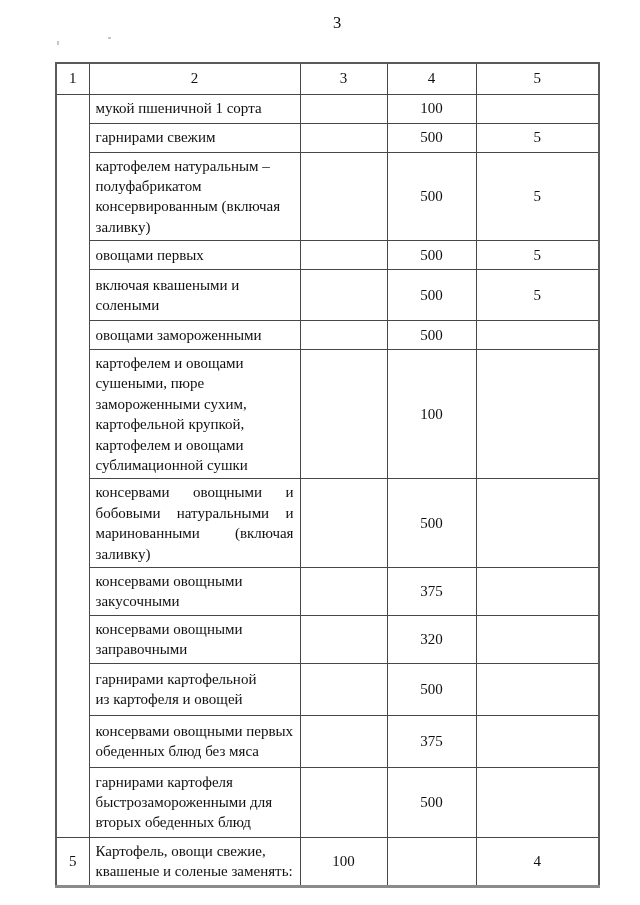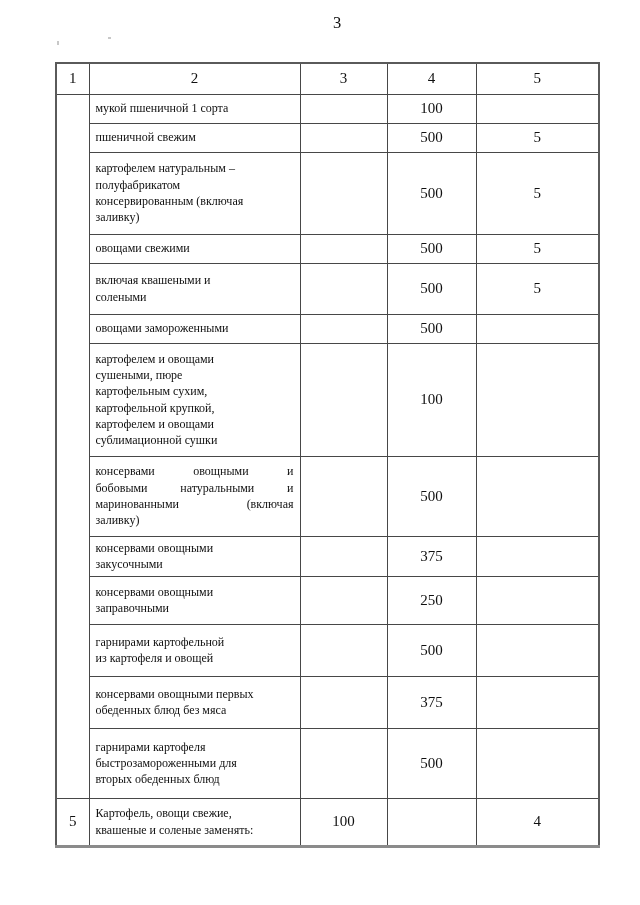--- a/index.html
+++ b/index.html
@@ -36,21 +36,21 @@
     overflow: hidden;
     vertical-align: middle;
   }
   .doc-table th {
     font-size: 15px;
     text-align: center;
   }
   td.name-cell {
     text-align: left;
     padding: 3px 6px 3px 6px;
-    font-size: 12px;
+    font-size: 15px;
     line-height: 1.36;
     white-space: pre-line;
   }
   td.name-cell.justified {
     text-align: justify;
     text-align-last: justify;
   }
   td.num-cell {
     text-align: center;
     font-size: 15px;
@@ -81,57 +81,57 @@
     <th>5</th>
   </tr>
   <tr style="height:29px">
     <td rowspan="13"></td>
     <td class="name-cell">мукой пшеничной 1 сорта</td>
     <td class="num-cell"></td>
     <td class="num-cell">100</td>
     <td class="num-cell"></td>
   </tr>
   <tr style="height:29px">
-    <td class="name-cell">пшеничной свежим</td>
+    <td class="name-cell">гарнирами свежим</td>
     <td class="num-cell"></td>
     <td class="num-cell">500</td>
     <td class="num-cell">5</td>
   </tr>
   <tr style="height:82px">
     <td class="name-cell">картофелем натуральным –
 полуфабрикатом
 консервированным (включая
 заливку)</td>
     <td class="num-cell"></td>
     <td class="num-cell">500</td>
     <td class="num-cell">5</td>
   </tr>
   <tr style="height:29px">
-    <td class="name-cell">овощами свежими</td>
+    <td class="name-cell">овощами первых</td>
     <td class="num-cell"></td>
     <td class="num-cell">500</td>
     <td class="num-cell">5</td>
   </tr>
   <tr style="height:51px">
     <td class="name-cell">включая квашеными и
 солеными</td>
     <td class="num-cell"></td>
     <td class="num-cell">500</td>
     <td class="num-cell">5</td>
   </tr>
   <tr style="height:29px">
     <td class="name-cell">овощами замороженными</td>
     <td class="num-cell"></td>
     <td class="num-cell">500</td>
     <td class="num-cell"></td>
   </tr>
   <tr style="height:113px">
     <td class="name-cell">картофелем и овощами
 сушеными, пюре
-картофельным сухим,
+замороженными сухим,
 картофельной крупкой,
 картофелем и овощами
 сублимационной сушки</td>
     <td class="num-cell"></td>
     <td class="num-cell">100</td>
     <td class="num-cell"></td>
   </tr>
   <tr style="height:80px">
     <td class="name-cell justified">консервами овощными и
 бобовыми натуральными и
@@ -145,21 +145,21 @@
     <td class="name-cell">консервами овощными
 закусочными</td>
     <td class="num-cell"></td>
     <td class="num-cell">375</td>
     <td class="num-cell"></td>
   </tr>
   <tr style="height:48px">
     <td class="name-cell">консервами овощными
 заправочными</td>
     <td class="num-cell"></td>
-    <td class="num-cell">250</td>
+    <td class="num-cell">320</td>
     <td class="num-cell"></td>
   </tr>
   <tr style="height:52px">
     <td class="name-cell">гарнирами картофельной
 из картофеля и овощей</td>
     <td class="num-cell"></td>
     <td class="num-cell">500</td>
     <td class="num-cell"></td>
   </tr>
   <tr style="height:52px">

